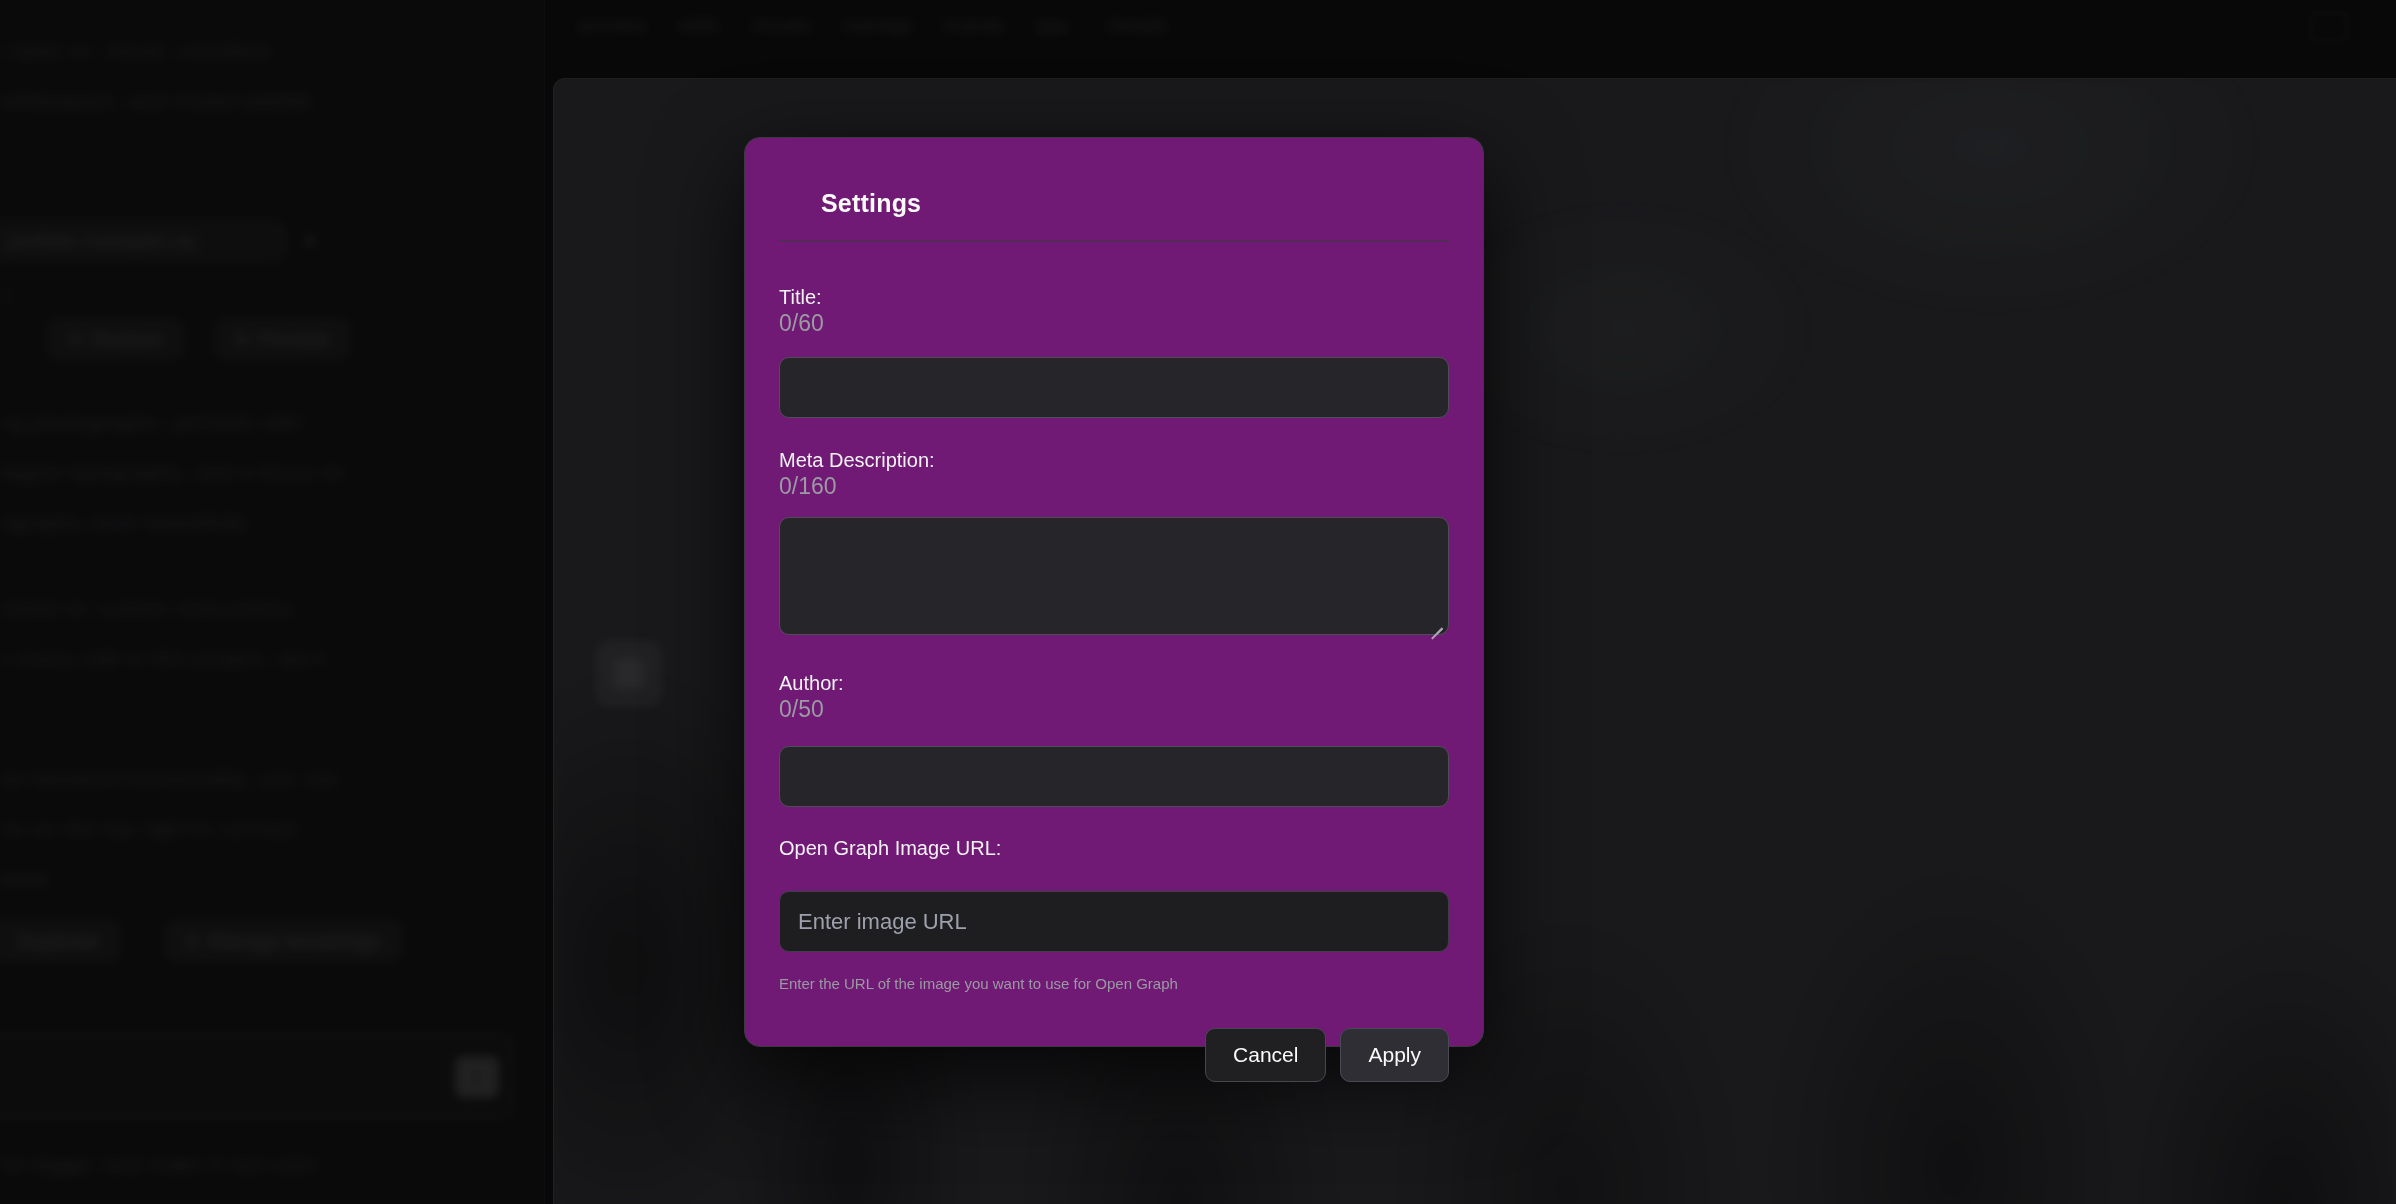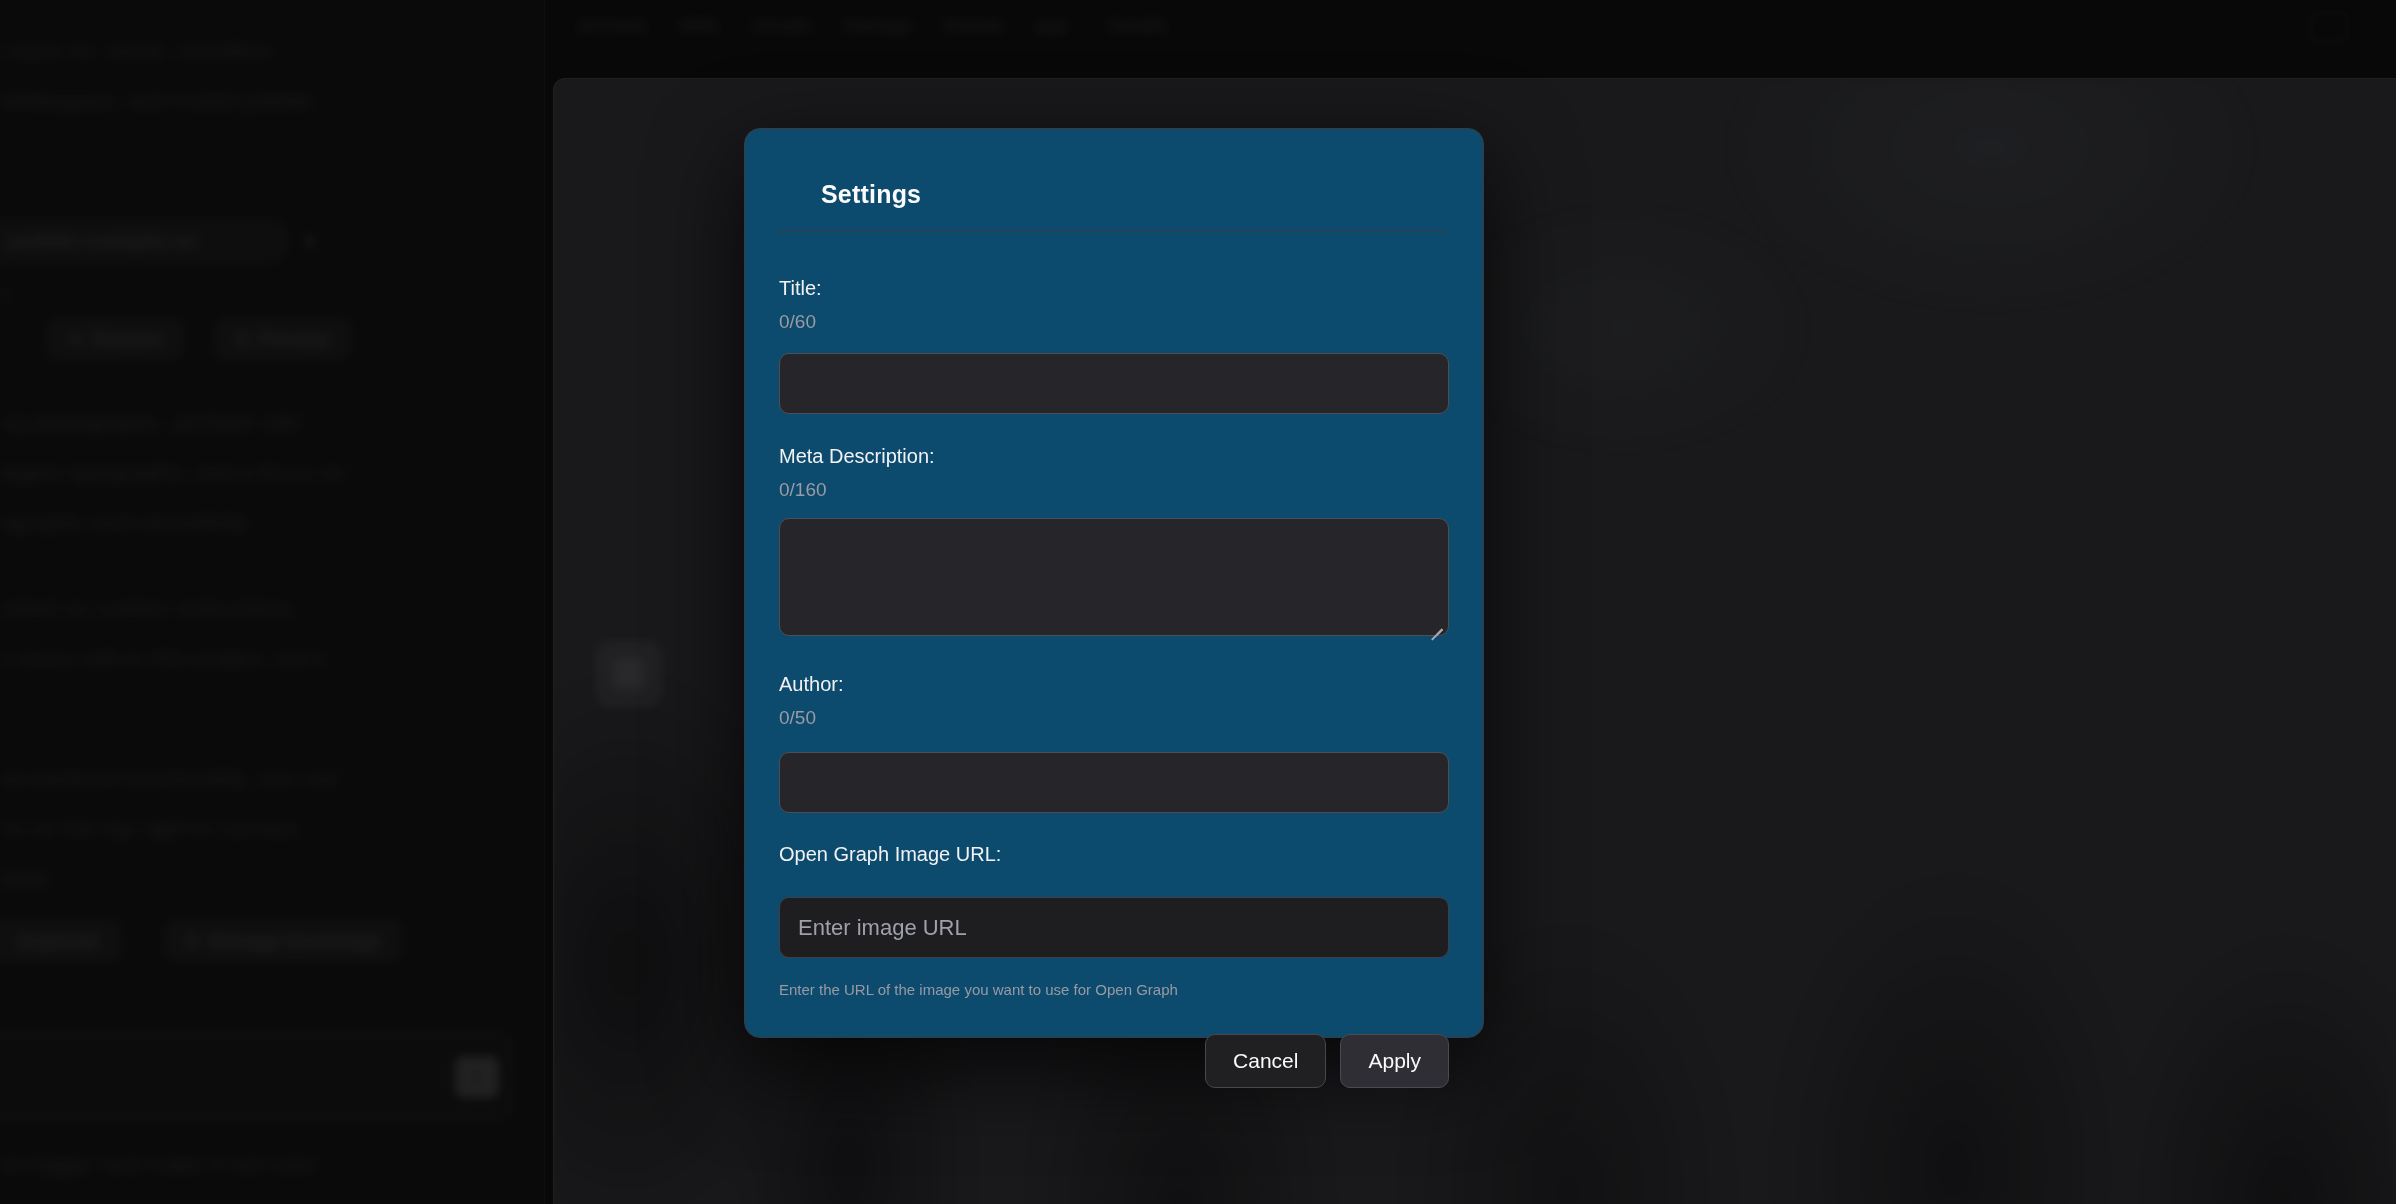--- a/index.html
+++ b/index.html
@@ -65,31 +65,31 @@
       radial-gradient(ellipse 500px 240px at 50% 115%,rgba(0,0,0,0.5),  transparent 75%);
     filter:blur(6px); }
   .float-chip { position:absolute; left:42px; top:562px; width:66px; height:66px;
     background:rgba(255,255,255,0.06); border-radius:14px; filter:blur(4px); }
   .float-chip::after { content:""; position:absolute; left:18px; top:18px; width:30px; height:30px;
     background:rgba(255,255,255,0.07); border-radius:6px; }
 
   .overlay { position:absolute; inset:0; background:rgba(4,4,5,0.38); }
 
   
-  .modal { position:absolute; left:744px; top:128px; width:740px; height:910px;
-    background:#0c4a6e; border:1px solid #3a3a40; border-radius:16px;
+  .modal { position:absolute; left:744px; top:137px; width:740px; height:910px;
+    background:#701a75; border:1px solid #3a3a40; border-radius:16px;
     box-shadow:0 30px 90px rgba(0,0,0,0.75);
     padding:0 34px; color:#fafafa; }
   .modal-title { margin:50px 0 0 42px; font-size:25px; line-height:30px; font-weight:600;
     color:#fafafa; letter-spacing:0.2px; }
   .divider { margin-top:22px; border:0; border-top:1px solid #3a3a40; height:0; }
 
   .field-row { display:flex; justify-content:space-between; align-items:baseline;flex-direction:column; }
   .field-label { font-size:20px; line-height:26px; color:#f2f2f4; }
-  .field-counter { font-size:19px; color:#9b9ba3;margin-top:10px; }
+  .field-counter { font-size:23px; color:#9b9ba3; }
 
   .txt { width:100%; background:#26262a; border:1px solid #4e4e56; border-radius:10px;
     color:#fafafa; font-size:21px; padding:0 18px; outline:none;
     font-family:"Liberation Sans","DejaVu Sans",sans-serif; }
   input.txt { height:61px; }
   .row-1 { margin-top:43px; }
   .input-1 { margin-top:20px; }
   .row-2 { margin-top:29px; }
   .ta-wrap { position:relative; margin-top:17px; }
   textarea.txt { height:118px; resize:none; padding-top:14px; display:block; }

